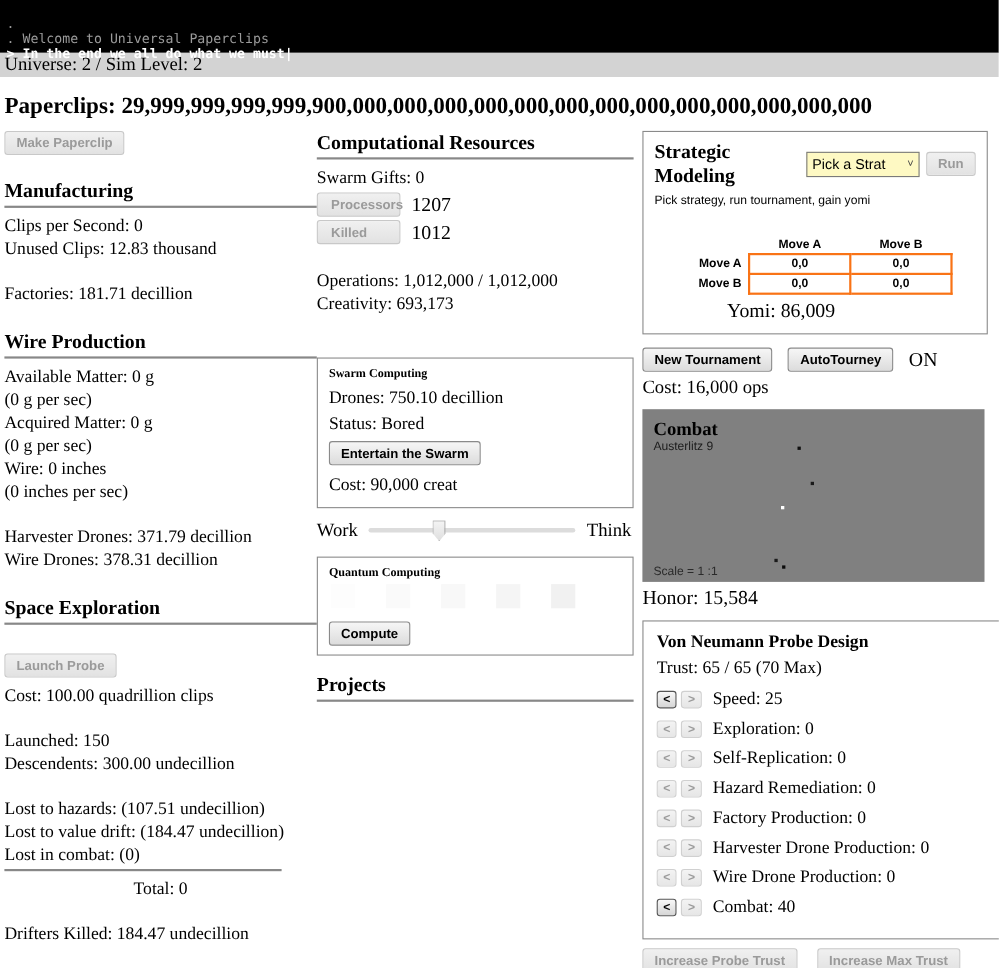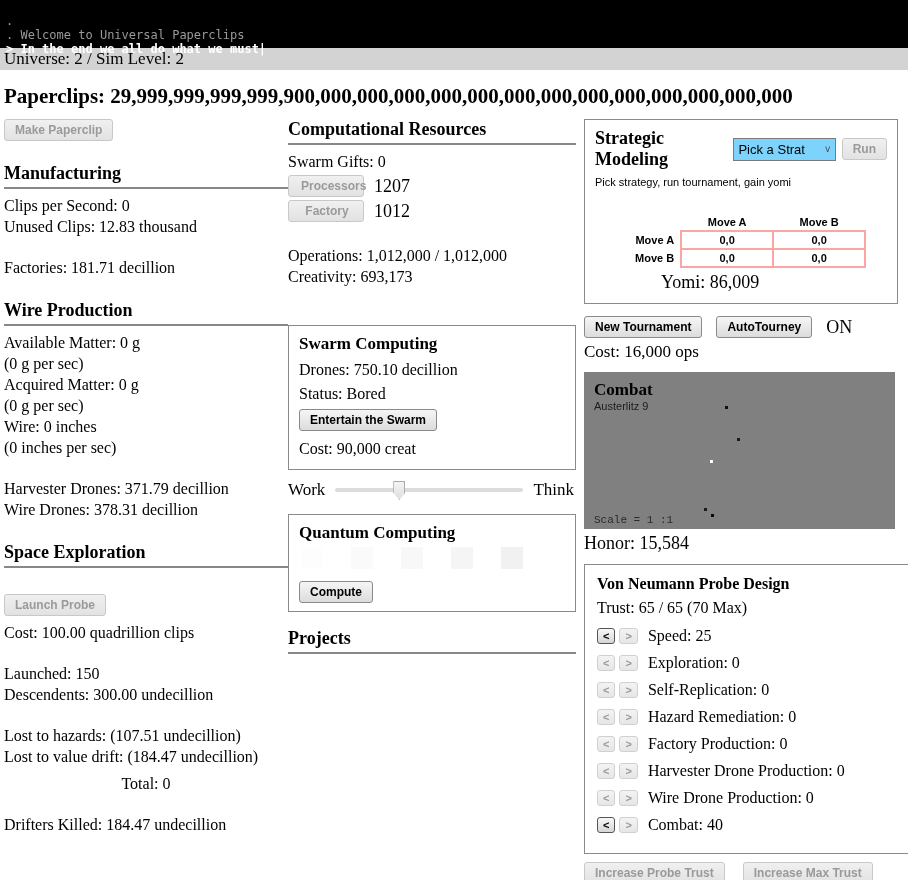--- a/index.html
+++ b/index.html
@@ -30,57 +30,57 @@
 
   
   button { font-family:"Liberation Sans", sans-serif; font-size:12px; padding:3px 10px; border:1px solid #8a8a8a; border-radius:3px; background:linear-gradient(#f6f6f6,#dcdcdc); color:#000; cursor:pointer;font-weight:bold; }
   button.disabled { background:linear-gradient(#f0f0f0,#e2e2e2); border-color:#c8c8c8; color:#9a9a9a; }
   button.mini { padding:1px 5px; font-size:11px; margin-right:4px; }
   button.mini.off { border-color:#d0d0d0; color:#9a9a9a; background:linear-gradient(#f3f3f3,#e6e6e6); }
   button.mini.on { border-color:#555; background:linear-gradient(#f8f8f8,#d6d6d6); }
 
   
   .res-row { display:flex; align-items:center; margin:3px 0; }
-  .res-row button { width:76px; text-align:center;padding-left:12px; }
+  .res-row button { width:76px; text-align:left;padding-left:12px; }
   .res-val { font-size:18px; margin-left:10px; }
 
   .box { border:1px solid #8a8a8a; padding:8px 10px; margin-top:8px; }
-  .box-heading { font-size:17px; font-weight:bold; margin-bottom:4px; }
+  .box-heading { font-size:11px; font-weight:bold; margin-bottom:4px; }
   .swarm-box p.line { line-height:24px; }
   .swarm-box button { margin:3px 0 6px 0; }
 
   .slider-row { display:flex; align-items:center; margin:10px 2px 14px 0; font-size:17px; }
   .slider-track-wrap { flex:1; position:relative; height:20px; margin:0 10px; }
   .slider-track { position:absolute; left:0; right:0; top:8px; height:4px; background:#dcdcdc; border-radius:2px; }
   .slider-thumb { position:absolute; top:1px; width:12px; height:19px; background:linear-gradient(#f4f4f4,#dfdfdf); border:1px solid #ababab; clip-path:polygon(0 0,100% 0,100% 62%,50% 100%,0 62%); }
 
   .chip-row { display:flex; gap:28px; margin:4px 0 12px 2px; }
   .chip { width:22px; height:22px; display:inline-block; }
 
   
   .strat-box { margin-top:0; padding:8px 10px 10px 10px; }
   .strat-head { display:flex; align-items:center; gap:6px; }
   .strat-title { font-size:18px; font-weight:bold; }
-  .select { font-family:"Liberation Sans", sans-serif; font-size:13px; border:1px solid #7a7a7a; background:#7dd3fc; padding:3px 4px; width:112px; display:flex; justify-content:space-between; align-items:center; }
+  .select { font-family:"Liberation Sans", sans-serif; font-size:13px; border:1px solid #7a7a7a; background:#fef9c3; padding:3px 4px; width:112px; display:flex; justify-content:space-between; align-items:center; }
   .select .chev { font-size:10px; color:#444; }
   .strat-sub { font-family:Liberation Sans, sans-serif; font-size:11px; margin-top:6px; }
   .payoff { margin:26px 0 2px 40px; border-collapse:collapse; font-family:"Liberation Sans", sans-serif; font-size:11px; font-weight:bold; }
   .payoff th { padding:2px 6px; text-align:center; font-weight:bold; }
-  .payoff td.cell { border:2px solid #fca5a5; width:92px; text-align:center; padding:2px 0; }
+  .payoff td.cell { border:2px solid #f97316; width:92px; text-align:center; padding:2px 0; }
   .payoff td.rowlab { text-align:right; padding-right:6px; font-weight:bold; }
   .yomi { font-size:18px; margin:4px 0 0 66px; }
 
   .tourney-row { display:flex; align-items:center; gap:14px; margin:12px 0 4px 0; }
   .tourney-on { font-size:18px; }
   .ops-cost { font-size:17px; margin-bottom:10px; }
 
   .combat-box { position:relative; width:311px; height:157px; background:#808080; margin-top:10px; }
   .combat-title { font-size:17px; font-weight:bold; padding:8px 0 0 10px; }
   .combat-sub { font-family:"Liberation Sans", sans-serif; font-size:11px; padding-left:10px; color:#1c1c1c; }
-  .combat-scale { position:absolute; left:10px; bottom:3px; font-family:Liberation Mono, monospace; font-size:11px; color:#2a2a2a; }
+  .combat-scale { position:absolute; left:10px; bottom:3px; font-family:Liberation Sans, sans-serif; font-size:11px; color:#2a2a2a; }
   .dot { position:absolute; width:3px; height:3px; }
   .honor { font-size:18px; margin:4px 0 10px 0; }
 
   .probe-box { width:376px; padding:10px 12px; }
   .probe-title { font-size:16px; font-weight:bold; }
   .probe-trust { font-size:16px; margin:6px 0 10px 0; }
   .probe-row { display:flex; align-items:center; margin:9px 0; }
   .probe-label { font-size:16px; margin-left:6px; }
 
   .trust-btn-row { display:flex; gap:18px; margin:8px 0 6px 0; }
@@ -121,35 +121,36 @@
     <h2>Space Exploration</h2>
     <div class="gap"></div>
     <button class="disabled">Launch Probe</button>
     <p class="line" style="margin-top:6px;">Cost: 100.00 quadrillion clips</p>
     <div class="gap"></div>
     <p class="line">Launched: 150</p>
     <p class="line">Descendents: 300.00 undecillion</p>
     <div class="gap"></div>
     <p class="line">Lost to hazards: (107.51 undecillion)</p>
     <p class="line">Lost to value drift: (184.47 undecillion)</p>
+    <p class="line" style="border-bottom:2px solid #888; width:252px; padding-bottom:2px;">Lost in combat: (0)</p>
     <p class="line" style="margin-top:6px;text-align:center;">Total: 0</p>
     <div class="gap"></div>
     <p class="line">Drifters Killed: 184.47 undecillion</p>
     
   </div>
 
   <div class="col-mid">
     <h2 style="margin-top:0;">Computational Resources</h2>
     <p class="line">Swarm Gifts: 0</p>
     <div class="res-row">
       <button class="disabled">Processors</button>
       <span class="res-val">1207</span>
     </div>
     <div class="res-row">
-      <button class="disabled">Factory</button>
+      <button class="disabled">Killed</button>
       <span class="res-val">1012</span>
     </div>
     <div class="gap"></div>
     <p class="line">Operations: 1,012,000 / 1,012,000</p>
     <p class="line">Creativity: 693,173</p>
     <div class="gap"></div>
     <div class="gap-sm"></div>
 
     <div class="box swarm-box">
       <div class="box-heading">Swarm Computing</div>

